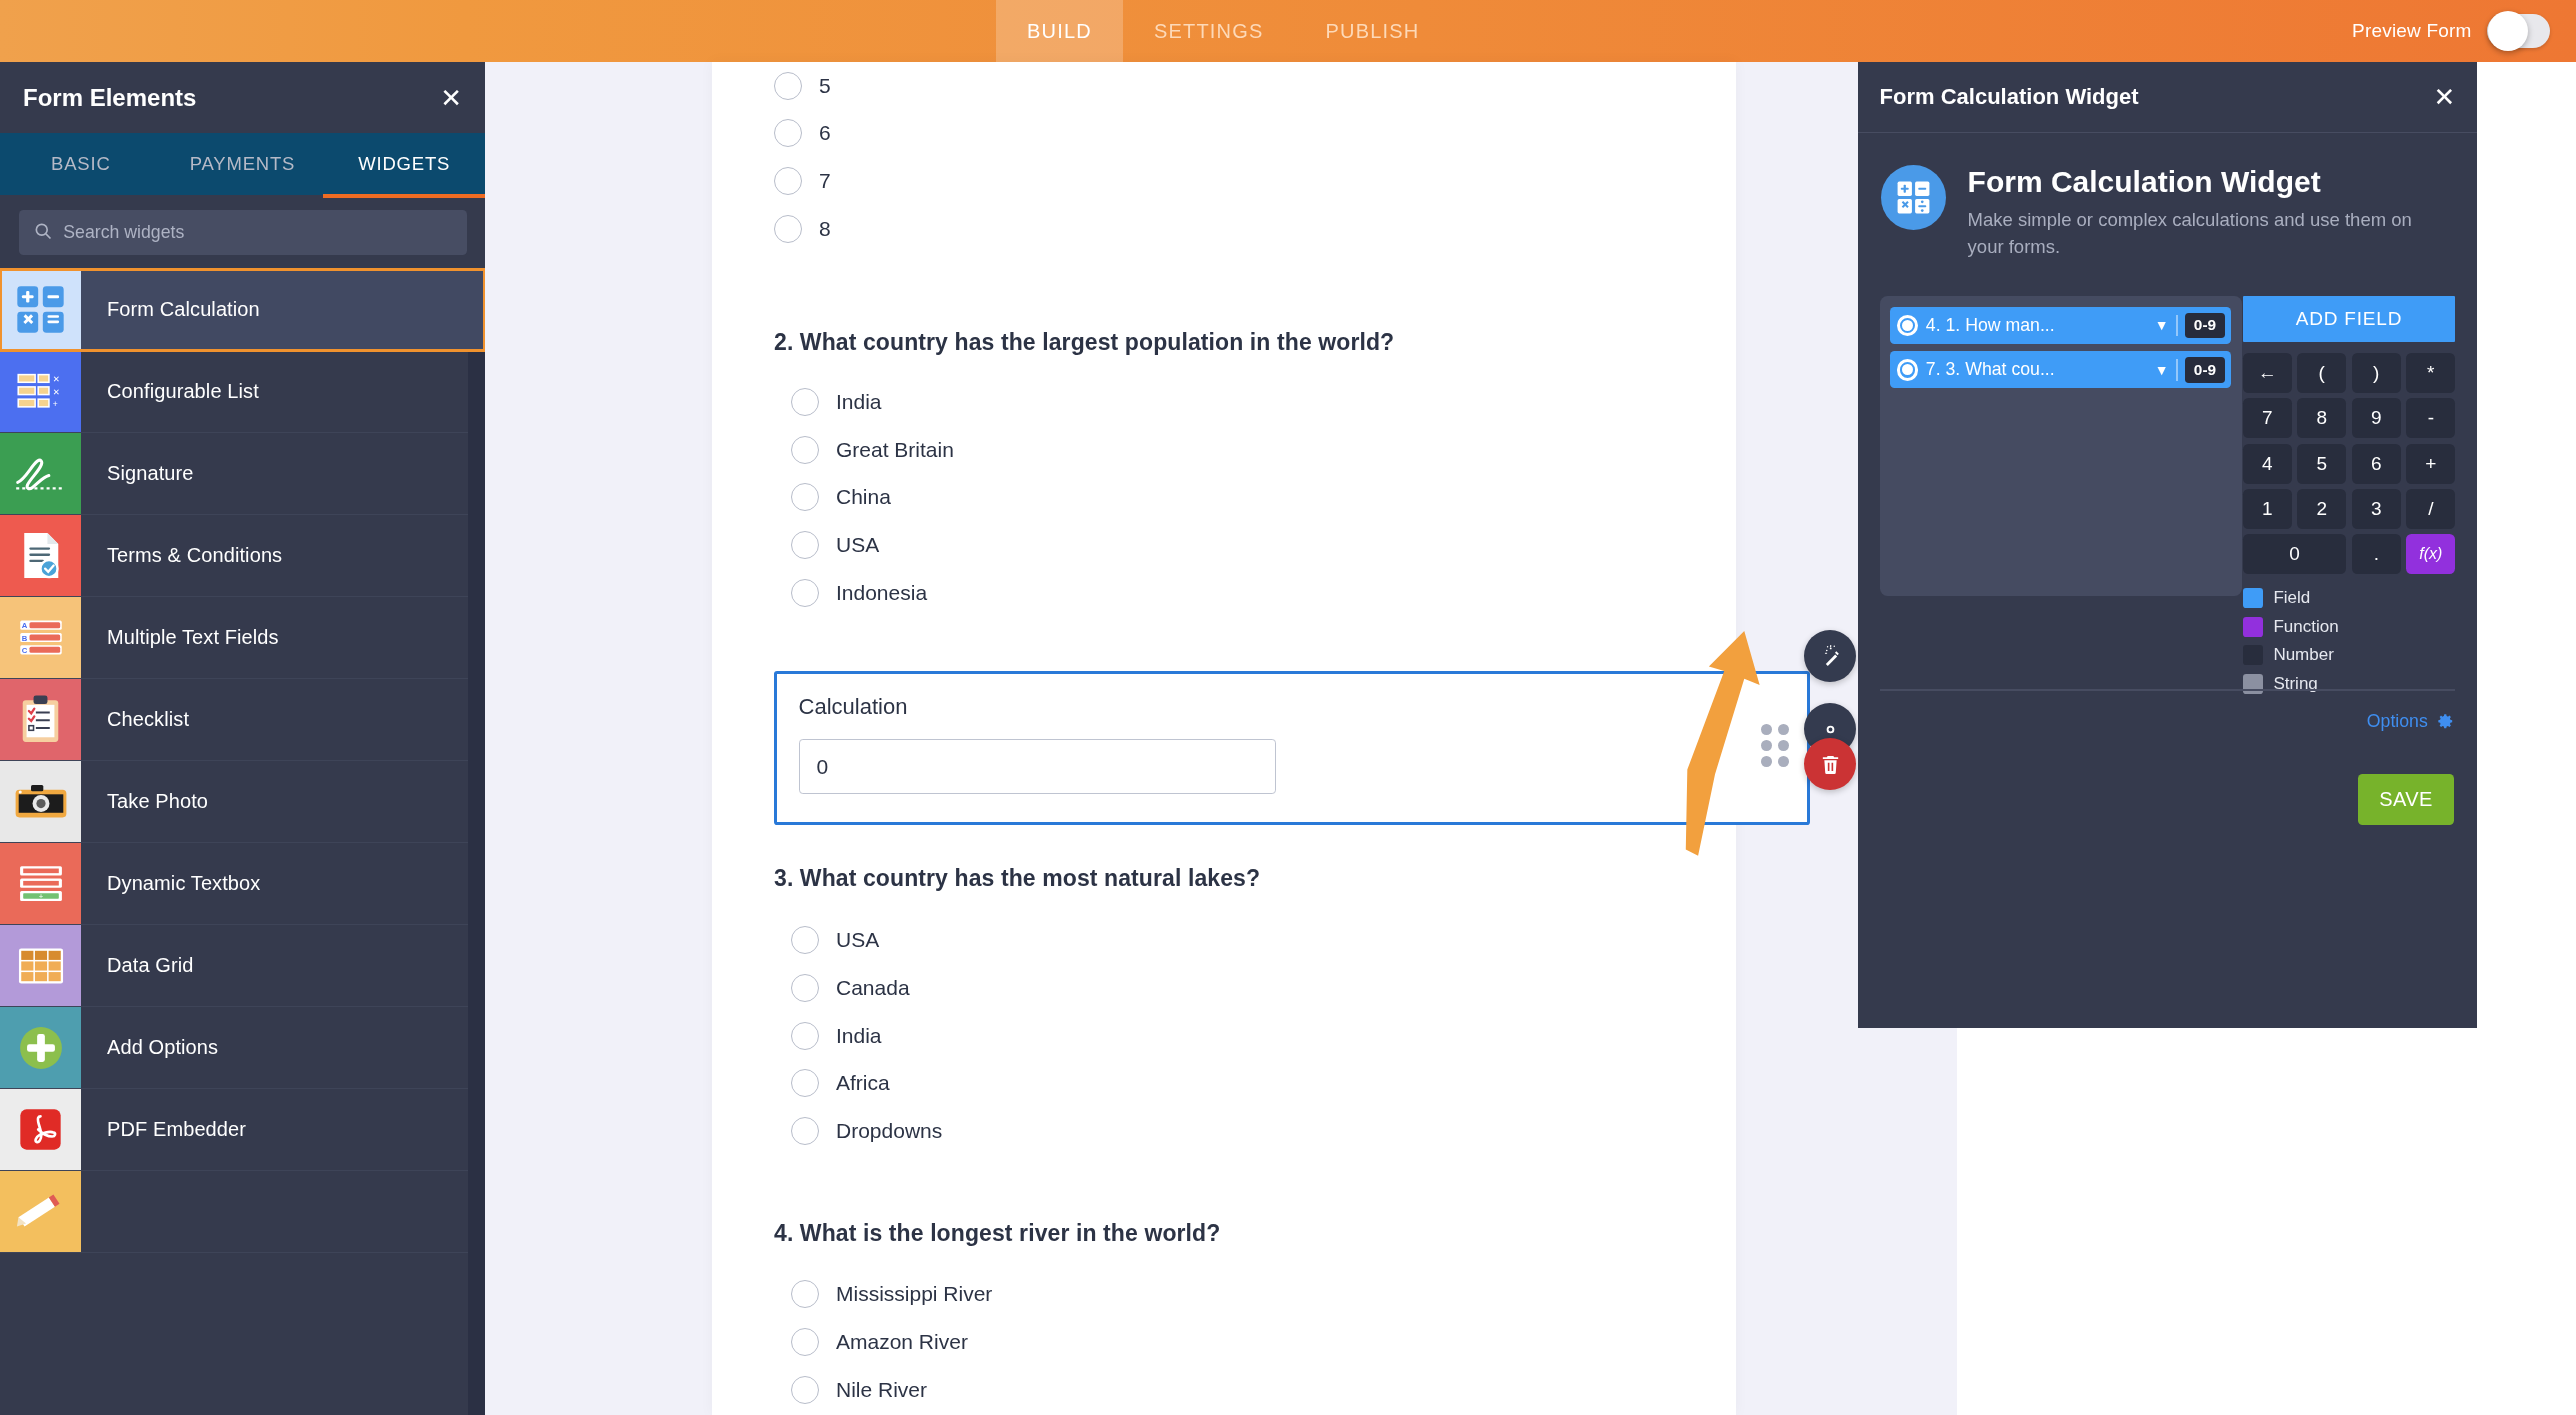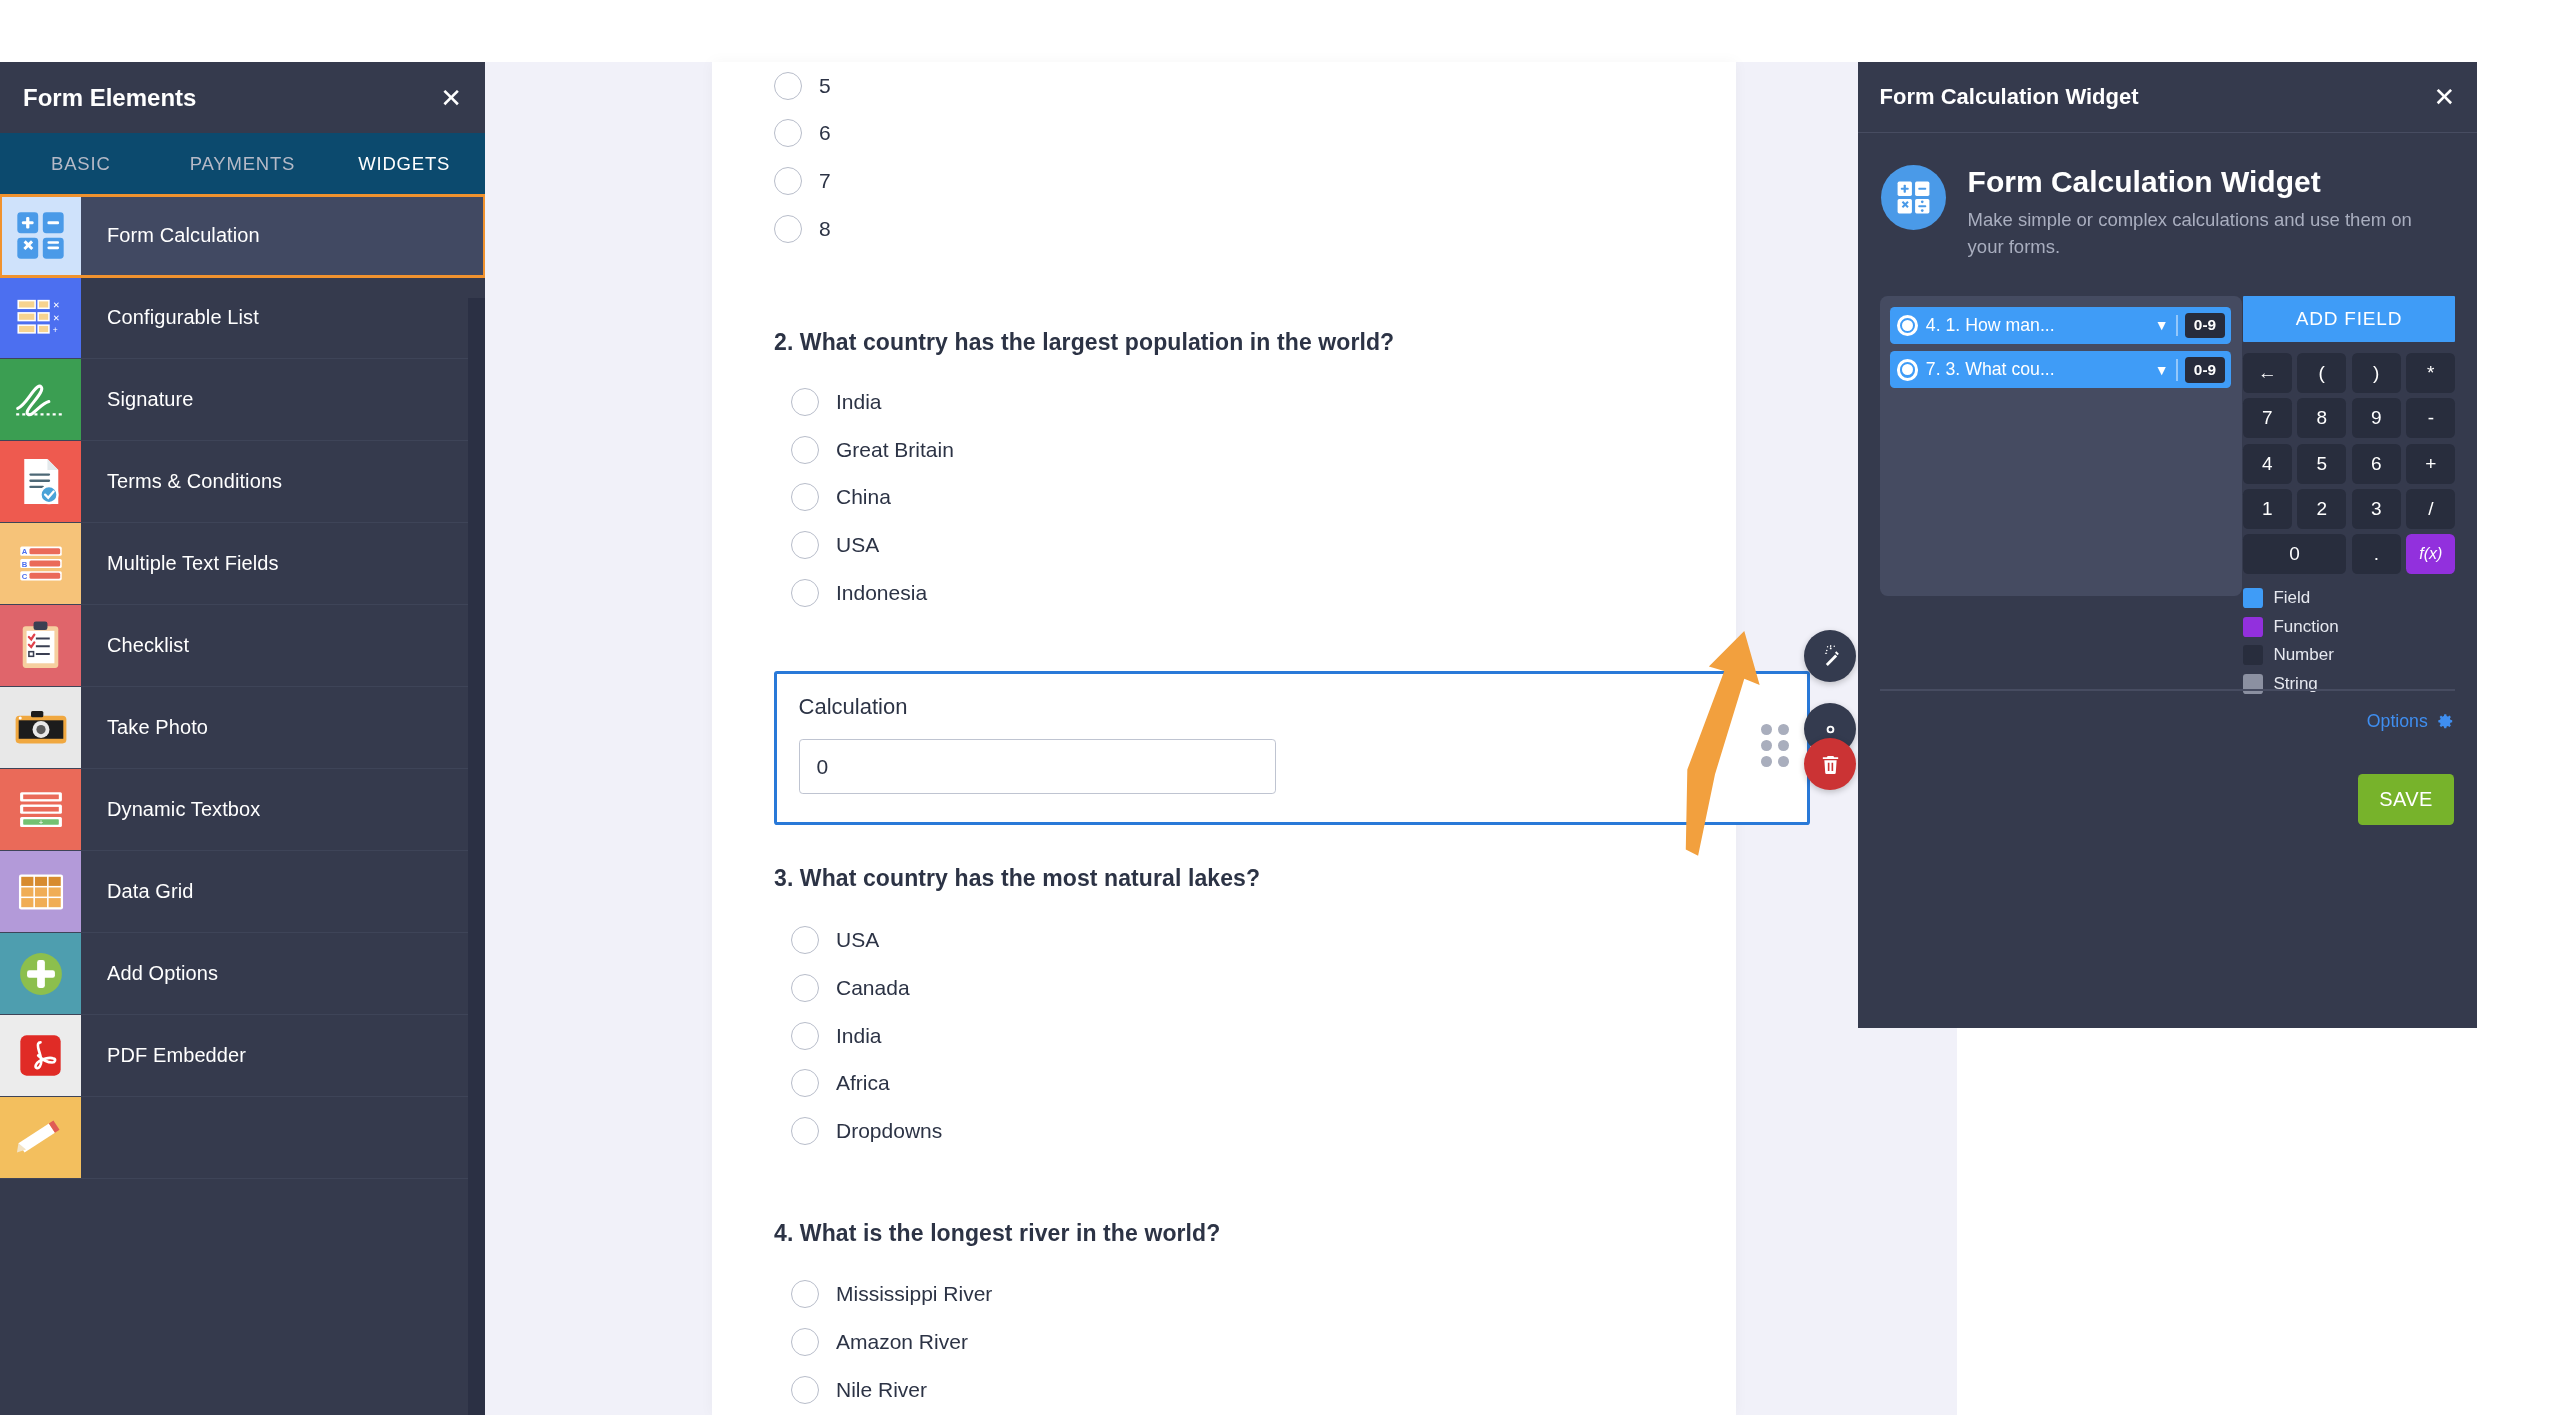--- a/index.html
+++ b/index.html
@@ -225,33 +225,57 @@
     background: #77b32b; color: #fff; border: 0; border-radius: 4.6px;
     font-size: 20px; letter-spacing: 0.4px; cursor: pointer;
     font-family: "Liberation Sans", sans-serif;
   }
 </style>
 </head>
 <body>
 
 <div id="root">
 
+  <div class="topbar">
+    <div class="topnav">
+      <div class="topnav-item active">BUILD</div>
+      <div class="topnav-item inactive">SETTINGS</div>
+      <div class="topnav-item inactive">PUBLISH</div>
+    </div>
+    <div class="preview-wrap">
+      <span class="preview-label">Preview Form</span>
+      <span class="toggle">
+          <span class="knob"></span>
+        </span>
+    </div>
+  </div>
 
   <div class="sidebar">
     <div class="sb-header">
       <span class="sb-title">Form Elements</span>
       <span class="sb-close">✕</span>
     </div>
 
     <div class="sb-tabs">
       <div class="sb-tab">BASIC</div>
       <div class="sb-tab">PAYMENTS</div>
       <div class="sb-tab active">WIDGETS</div>
     </div>
 
+    <div class="sb-search-wrap">
+      <div class="sb-search">
+        <span>
+          <svg width="20" height="20" viewBox="0 0 24 24" fill="none" stroke="#aeb3c4" stroke-width="2">
+            <circle cx="10.5" cy="10.5" r="6.5"></circle>
+              <line x1="15.5" y1="15.5" x2="21" y2="21"></line>
+          </svg>
+        </span>
+        <input class="sb-search-input" placeholder="Search widgets" style="">
+      </div>
+    </div>
 
     <div class="sb-list" id="sb-list">
         <div class="sb-item selected">
           <div class="thumb" style="background: rgb(207, 226, 251);">
             <svg width="51" height="51" viewBox="0 0 44 44">
               <rect x="2" y="2" width="18" height="18" rx="3" fill="#4a9ae8"></rect>
               <rect x="24" y="2" width="18" height="18" rx="3" fill="#4a9ae8"></rect>
               <rect x="2" y="24" width="18" height="18" rx="3" fill="#4a9ae8"></rect>
               <rect x="24" y="24" width="18" height="18" rx="3" fill="#4a9ae8"></rect>
               <g fill="#fff">

